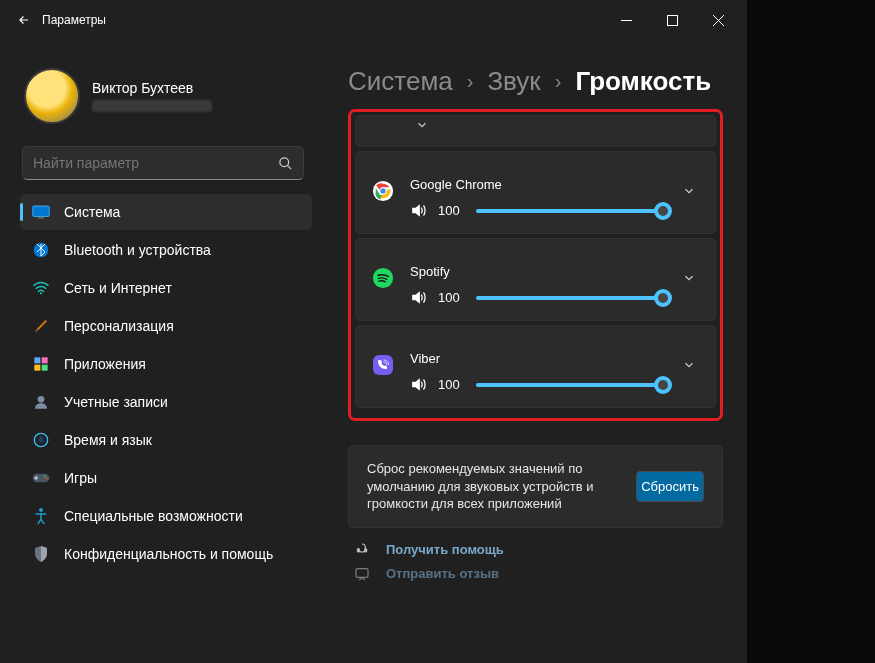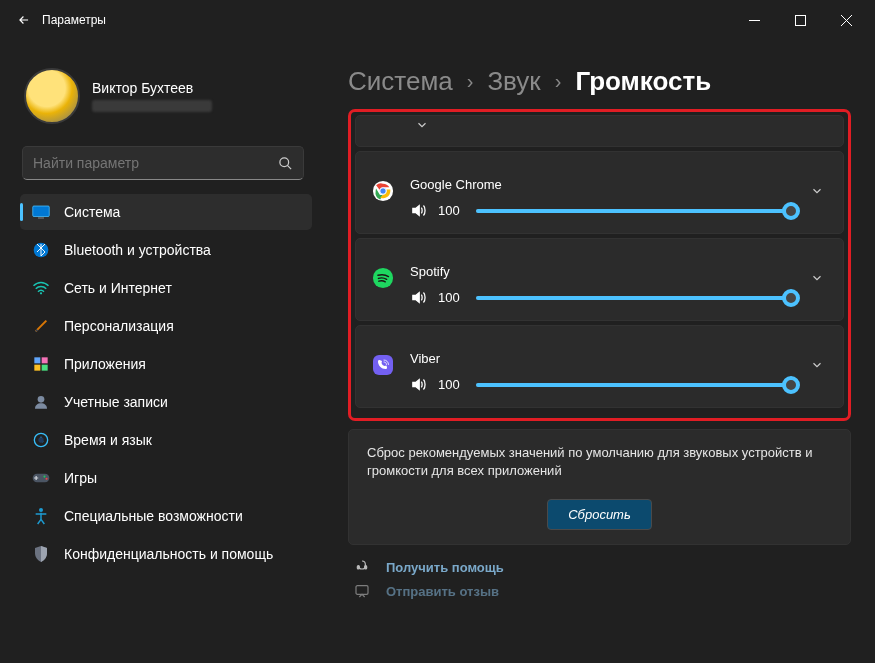--- a/index.html
+++ b/index.html
@@ -1,17 +1,17 @@
 <!DOCTYPE html>
 <html><head>
 <meta charset="utf-8">
 <style>
   * { box-sizing: border-box; margin: 0; padding: 0; font-family: "Segoe UI", sans-serif; }
   body { background: #0a0a0a; width: 875px; height: 663px; overflow: hidden; position: relative; }
-  .window { width: 875px; height: 663px; background: #202020; display: flex; flex-direction: column; }
+  .window { width: 747px; height: 663px; background: #202020; display: flex; flex-direction: column; }
   .titlebar { height: 40px; display: flex; align-items: center; padding: 0 6px; color: #fff; }
   .titlebar .back { width: 36px; display:flex; align-items:center; justify-content:center; color:#fff; }
   .titlebar .title { font-size: 12px; color: #fff; }
   .winbtns { margin-left: auto; display:flex; }
   .winbtn { width: 46px; height: 32px; display:flex; align-items:center; justify-content:center; color:#fff; }
   .content { display:flex; flex:1; min-height:0; }
   .sidebar { width: 320px; padding: 12px 8px 0 20px; display:flex; flex-direction:column; }
   .profile { display:flex; align-items:center; gap:12px; padding:16px 4px 14px 4px; }
   .avatar { width:56px; height:56px; border-radius:50%; background: radial-gradient(circle at 40% 35%, #ffe27a 0 40%, #eab308 55%, #6b7280 100%); border:2px solid #3a3a3a; position:relative; }
   .profile-text .name { font-size:14px; font-weight:400; color:#fff; }
@@ -36,23 +36,23 @@
   .appbody { flex:1; display:flex; flex-direction:column; justify-content:center; }
   .appname { font-size:13px; color:#fff; margin-bottom:10px;margin-top:15px; }
   .slrow { display:flex; align-items:center; gap:10px; }
   .spk { width:18px; color:#fff; }
   .val { width:28px; font-size:13px; text-align:left; }
   .slider { flex:1; height:16px; position:relative; }
   .track { position:absolute; left:0; right:0; top:50%; height:4px; transform:translateY(-50%); background:#545454; border-radius:2px; }
   .fill { position:absolute; left:0; top:50%; height:4px; transform:translateY(-50%); background:#4cc2ff; border-radius:2px; }
   .thumb { position:absolute; top:50%; width:18px; height:18px; border-radius:50%; background:#454545; border:4px solid #4cc2ff; transform:translate(-50%,-50%); }
   .chev { width:24px; display:flex; align-items:center; justify-content:center; color:#ccc; }
-  .resetrow { background:#2b2b2b; border:1px solid #323232; border-radius:5px; margin-top:8px; padding:14px 18px; display:flex; align-items:center; gap:20px;flex-direction:column; }
+  .resetrow { background:#2b2b2b; border:1px solid #323232; border-radius:5px; margin-top:24px; padding:14px 18px; display:flex; align-items:center; gap:20px; }
   .resetrow .rtext { flex:1; font-size:13px; color:#e6e6e6; line-height:1.35; }
-  .resetbtn { background:#0c4a6e; border:1px solid #4a4a4a; color:#fff; font-size:13px; padding:7px 20px; border-radius:4px; cursor:pointer;font-style:italic; }
+  .resetbtn { background:#0369a1; border:1px solid #4a4a4a; color:#fff; font-size:13px; padding:7px 4px; border-radius:4px; cursor:pointer; }
   .helprow { display:flex; align-items:center; gap:14px; color:#7aa8c9; font-size:13px; padding:14px 6px 4px 6px;font-weight:bold; }
   .helprow .hicon { color:#bbb; width:18px; }
   svg { display:block; }
   .main::-webkit-scrollbar { width:4px; }
   .main::-webkit-scrollbar-thumb { background:#4a4a4a; border-radius:2px; }
 </style>
 </head>
 <body>
 
 <div class="window">

